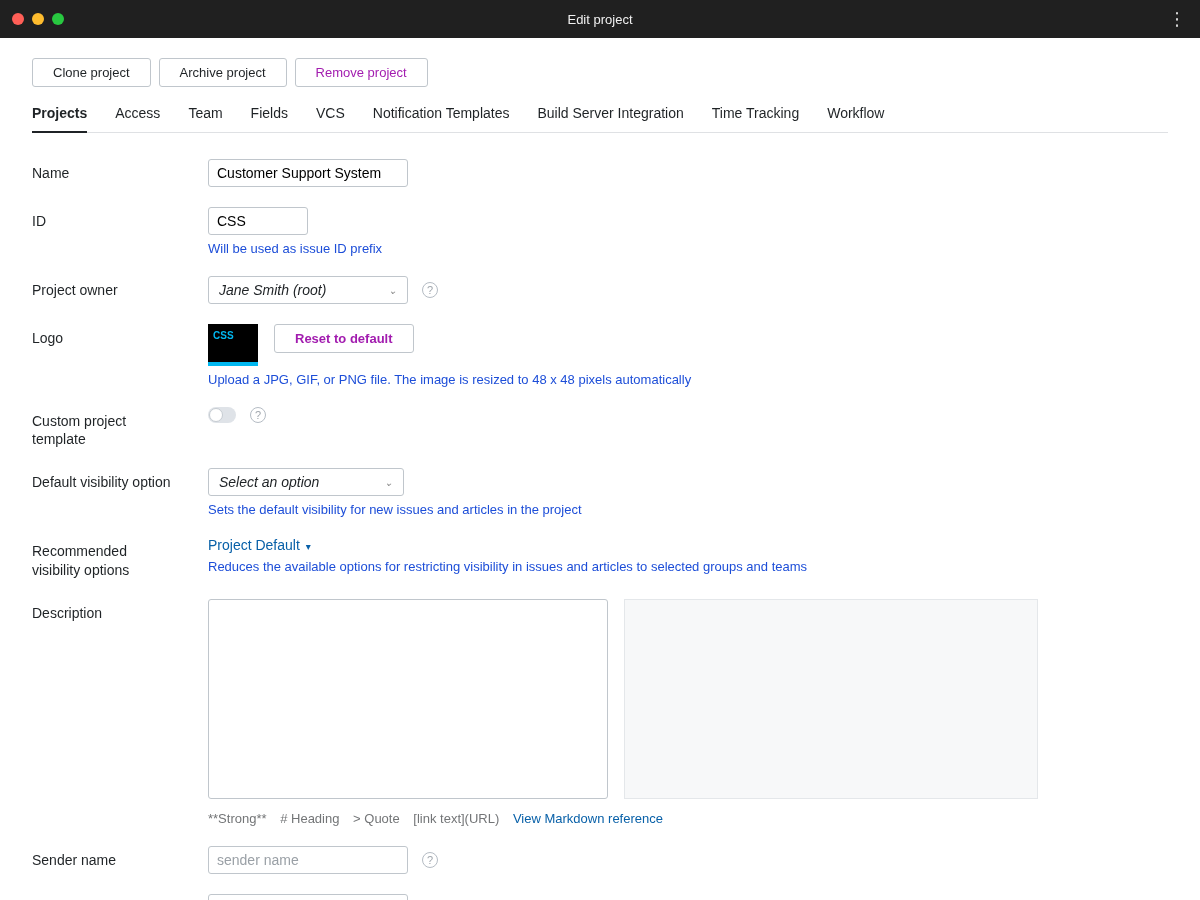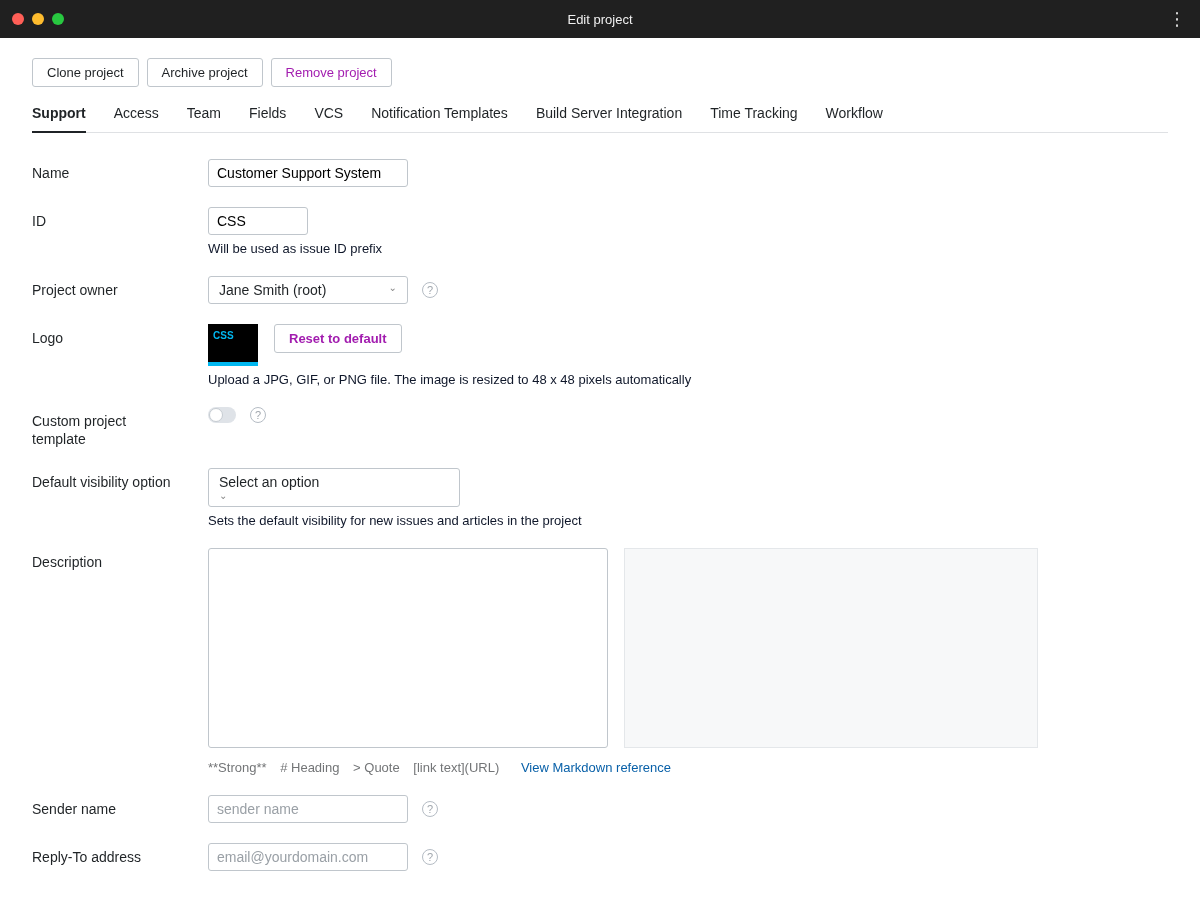--- a/index.html
+++ b/index.html
@@ -33,21 +33,21 @@
 }
 .kebab { position: absolute; right: 14px; color: #e0e0e0; font-size: 18px; line-height: 1; cursor: pointer; }
 .content { padding: 16px 32px 24px 32px; }
 .header-row { display: flex; justify-content: space-between; align-items: flex-start; margin-bottom: 18px; }
 .breadcrumb { font-size: 24px; font-weight: 400; line-height: 1.25; }
 .breadcrumb a { color: #0860a8; text-decoration: none; }
 .breadcrumb .sep { color: #a0a6ad; font-size: 18px; padding: 0 4px; font-weight: 400; }
 .breadcrumb .current { color: #1f2326; }
 .action-buttons { display: flex; gap: 8px; margin-top: 4px; }
 .btn {
-  border: 1px solid #c0c6cc; background: #fff; padding: 6px 14px;
+  border: 1px solid #c0c6cc; background: #fff; padding: 6px 20px;
   border-radius: 3px; font-size: 13px; cursor: pointer; color: #1f2326;
 }
 .btn.danger { color: #a21caf; }
 .tabs {
   display: flex; gap: 28px; border-bottom: 1px solid #dfe1e4;
   margin-bottom: 26px;
 }
 .tab {
   padding: 0 0 10px 0; font-size: 14px; color: #1f2326; cursor: pointer;
   border-bottom: 2px solid transparent; margin-bottom: -1px;
@@ -55,27 +55,27 @@
 .tab.active { font-weight: 700; border-bottom-color: #1f2326; }
 .form { display: flex; flex-direction: column; gap: 20px; }
 .row { display: flex; align-items: flex-start; gap: 32px; }
 .label { width: 144px; flex-shrink: 0; font-size: 14px; color: #1f2326; padding-top: 5px; line-height: 1.3; }
 .field { flex: 1; }
 .text-input {
   border: 1px solid #c0c6cc; padding: 5px 8px; font-size: 14px;
   border-radius: 3px; background: #fff; width: 200px;
 }
 .text-input.short { width: 100px; }
-.hint { color: #0f172a; font-size: 13px; margin-top: 6px; }
+.hint { color: #1d4ed8; font-size: 13px; margin-top: 6px; }
 .select-wrap {
-  display: inline-flex; align-items: flex-start; border: 1px solid #c0c6cc;
+  display: inline-flex; align-items: center; border: 1px solid #c0c6cc;
   border-radius: 3px; padding: 5px 10px; width: 200px;
-  justify-content: space-between; cursor: pointer; font-size: 14px;
-}
-.select-wrap.wide { width: 252px; flex-direction: column; }
+  justify-content: space-between; cursor: pointer; font-size: 14px; font-style: italic;
+}
+.select-wrap.wide { width: 196px; }
 .chevron { font-size: 10px; color: #888; }
 .help-icon {
   display: inline-flex; width: 16px; height: 16px; border: 1px solid #b5bcc4;
   border-radius: 50%; align-items: center; justify-content: center;
   color: #a0a6ad; font-size: 11px; margin-left: 14px; margin-top: 6px; cursor: pointer;
 }
 .logo-row { display: flex; align-items: flex-start; gap: 16px; }
 .logo-box {
   width: 50px; height: 42px; background: #000; position: relative;
   cursor: pointer;
@@ -95,21 +95,21 @@
 .desc-area { display: flex; gap: 16px; }
 .textarea {
   width: 400px; height: 200px; border: 1px solid #c0c6cc; border-radius: 3px;
   padding: 8px; font-family: inherit; font-size: 14px; resize: none;
 }
 .preview-box {
   width: 414px; height: 200px; border: 1px solid #e4e7ea; background: #f7f8f9;
 }
 .md-hint { margin-top: 12px; font-size: 13px; color: #737577; }
 .md-hint .md-item { margin-right: 10px; }
-.md-link { color: #0860a8; cursor: pointer; margin-left: 8px; }
+.md-link { color: #0860a8; cursor: pointer; }
 input::placeholder { color: #9aa0a6; }
 </style>
 </head>
 <body>
 
 <div class="titlebar">
   <div class="traffic-lights">
     <span class="tl-red"></span>
     <span class="tl-yellow"></span>
     <span class="tl-green"></span>
@@ -122,21 +122,21 @@
 
   <div class="header-row">
     <div class="action-buttons">
       <button class="btn">Clone project</button>
       <button class="btn">Archive project</button>
       <button class="btn danger">Remove project</button>
     </div>
   </div>
 
   <div class="tabs" id="tabs-container">
-      <div class="tab active">Support</div>
+      <div class="tab active">Projects</div>
       <div class="tab">Access</div>
       <div class="tab">Team</div>
       <div class="tab">Fields</div>
       <div class="tab">VCS</div>
       <div class="tab">Notification Templates</div>
       <div class="tab">Build Server Integration</div>
       <div class="tab">Time Tracking</div>
       <div class="tab">Workflow</div>
     </div>
 
@@ -194,20 +194,30 @@
       <div class="label">Default visibility option</div>
       <div class="field">
         <div class="select-wrap wide">
           <span>Select an option</span>
           <span class="chevron">⌄</span>
         </div>
         <div class="hint">Sets the default visibility for new issues and articles in the project</div>
       </div>
     </div>
 
+    <div class="row">
+      <div class="label">Recommended visibility options</div>
+      <div class="field">
+        <span class="link-like">
+          <span>Project Default</span>
+          <span class="dropdown-caret">▾</span>
+        </span>
+        <div class="hint">Reduces the available options for restricting visibility in issues and articles to selected groups and teams</div>
+      </div>
+    </div>
 
     <div class="row">
       <div class="label">Description</div>
       <div class="field">
         <div class="desc-area">
           <textarea class="textarea" style=""></textarea>
           <div class="preview-box"></div>
         </div>
         <div class="md-hint">
           <span class="md-item">**Strong**</span>

